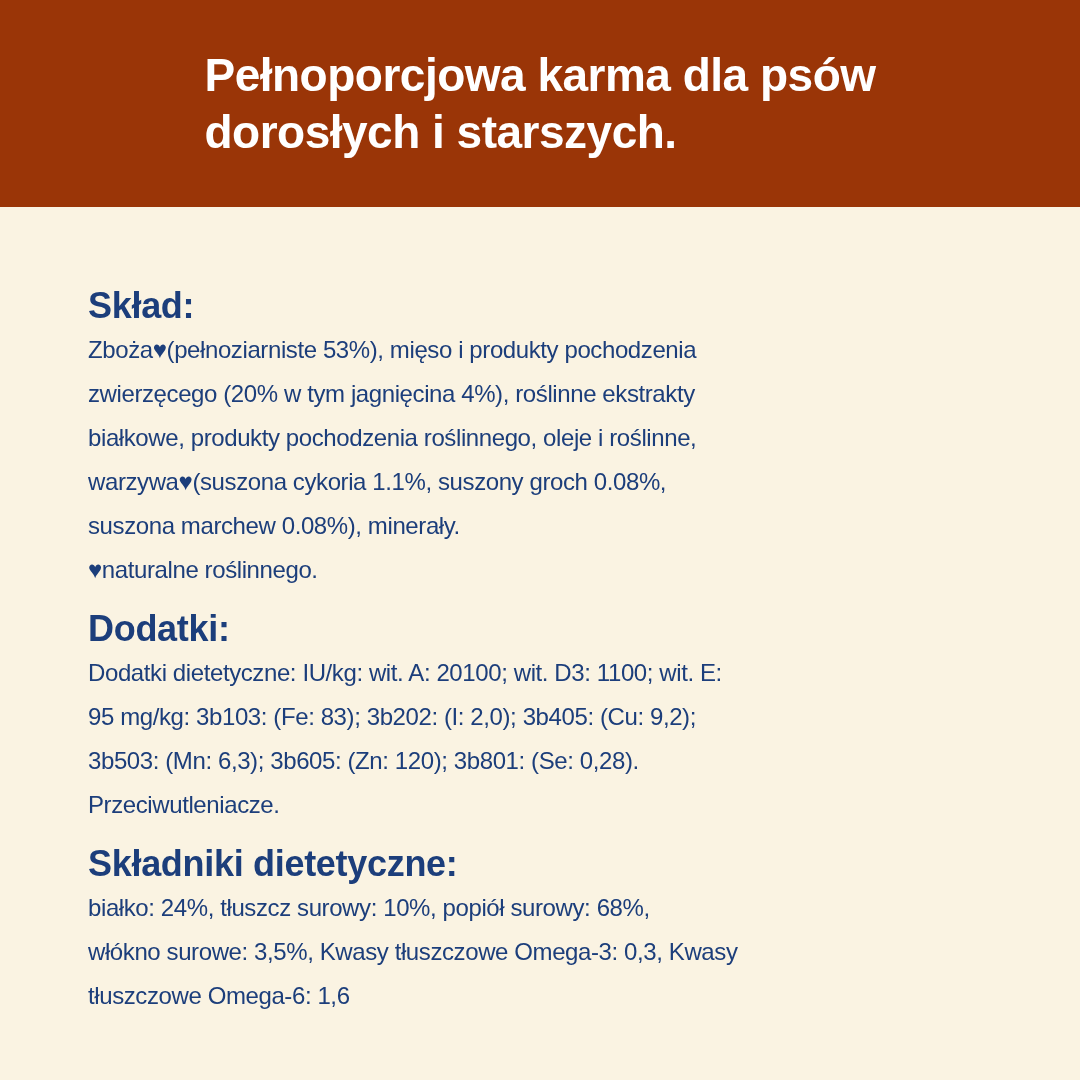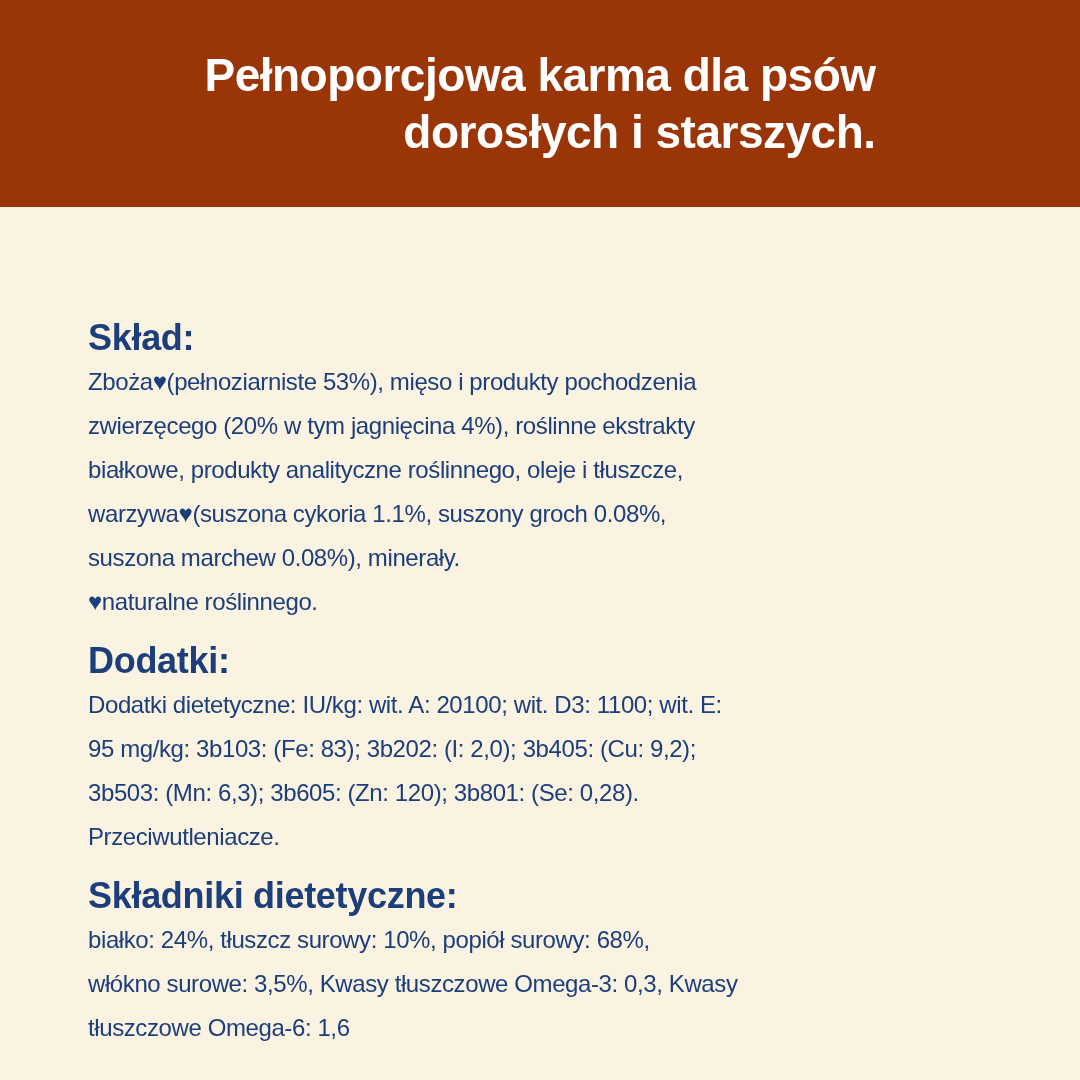--- a/index.html
+++ b/index.html
@@ -20,26 +20,26 @@
     height:207px;flex:0 0 207px;
     background:var(--brown);
     display:flex;flex-direction:column;justify-content:center;align-items:center;
   }
   .band h1{
     margin:12px;
     color:var(--white);
     font-size:46px;
     line-height:57px;
     font-weight:bold;
-    text-align:right;
+    text-align:left;
     letter-spacing:-0.5px;
   }
   .band h1 span{display:block;}
   .content{
-    padding:108px 88px 0 88px;
+    padding:76px 88px 0 88px;
     color:var(--navy);
   }
   section{margin:0;}
   section + section{margin-top:14px;}
   h2{
     margin:0;
     font-size:36px;
     line-height:45px;
     font-weight:bold;
     letter-spacing:-0.3px;
@@ -64,21 +64,21 @@
       <span>dorosłych i starszych.</span>
     </h1>
   </header>
 
   <main class="content">
 
     <section>
       <h2>Skład:</h2>
       <div class="line">Zboża♥(pełnoziarniste 53%), mięso i produkty pochodzenia</div>
       <div class="line">zwierzęcego (20% w tym jagnięcina 4%), roślinne ekstrakty</div>
-      <div class="line">białkowe, produkty analityczne roślinnego, oleje i tłuszcze,</div>
+      <div class="line">białkowe, produkty pochodzenia roślinnego, oleje i roślinne,</div>
       <div class="line">warzywa♥(suszona cykoria 1.1%, suszony groch 0.08%,</div>
       <div class="line">suszona marchew 0.08%), minerały.</div>
       <div class="line">♥naturalne roślinnego.</div>
     </section>
 
     <section>
       <h2>Dodatki:</h2>
       <div class="line">Dodatki dietetyczne: IU/kg: wit. A: 20100; wit. D3: 1100; wit. E:</div>
       <div class="line">95 mg/kg: 3b103: (Fe: 83); 3b202: (I: 2,0); 3b405: (Cu: 9,2);</div>
       <div class="line">3b503: (Mn: 6,3); 3b605: (Zn: 120); 3b801: (Se: 0,28).</div>

